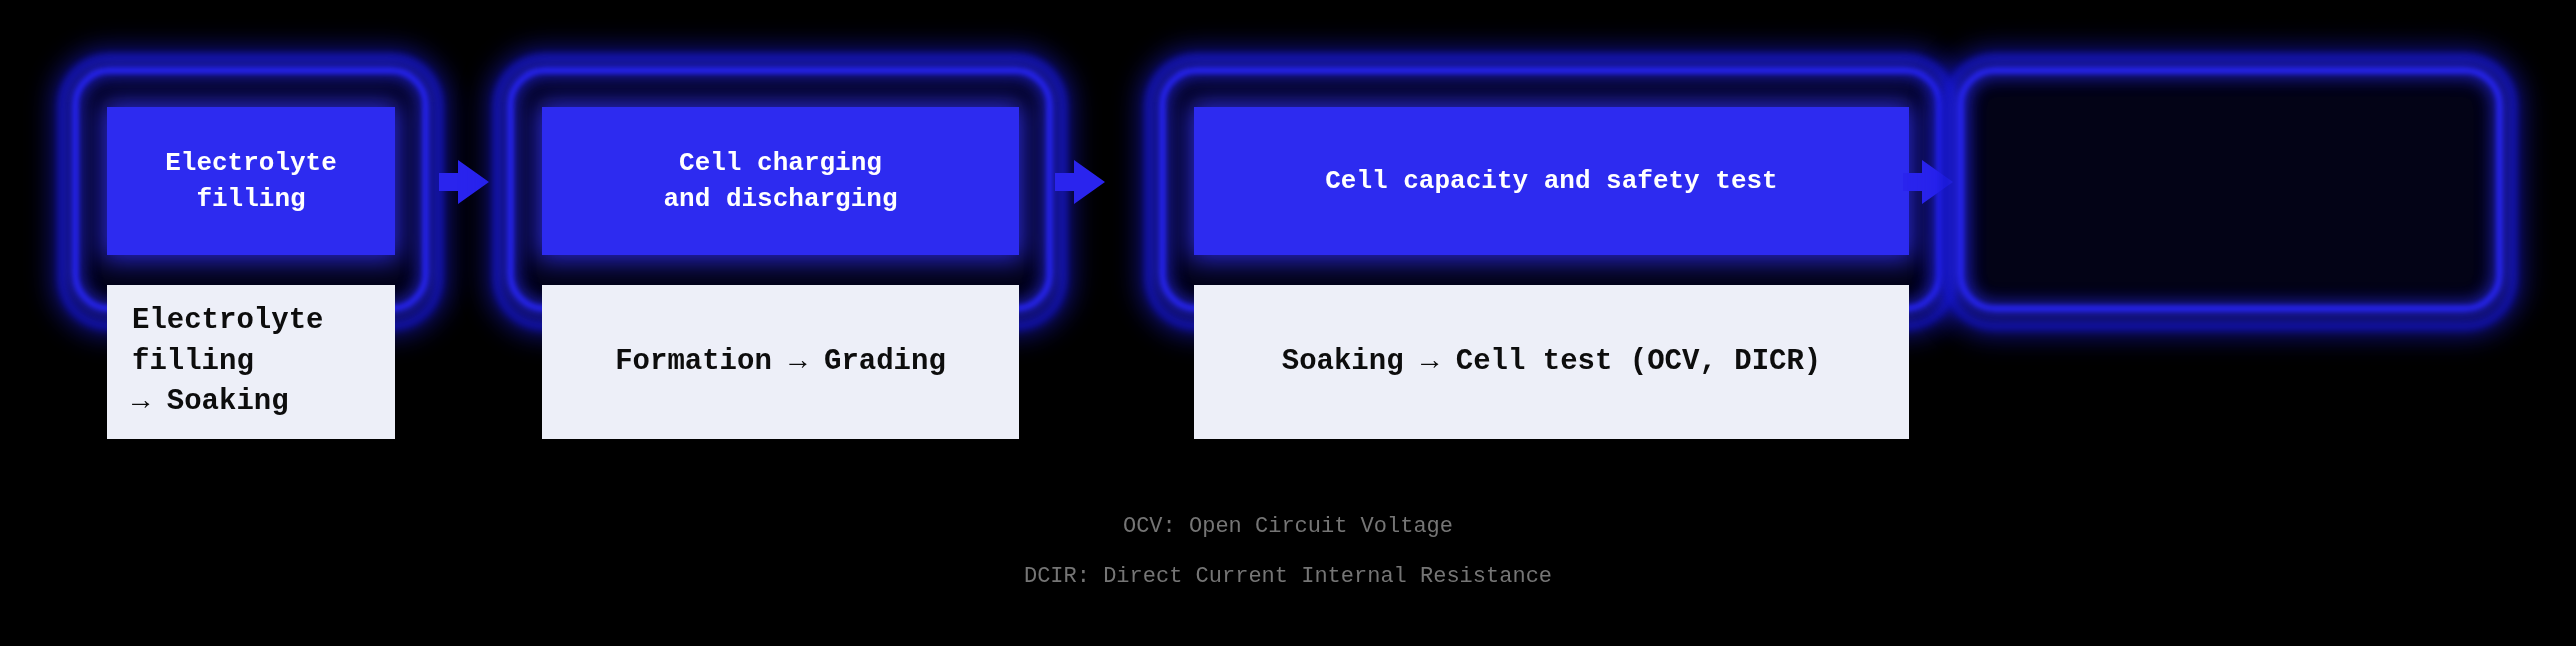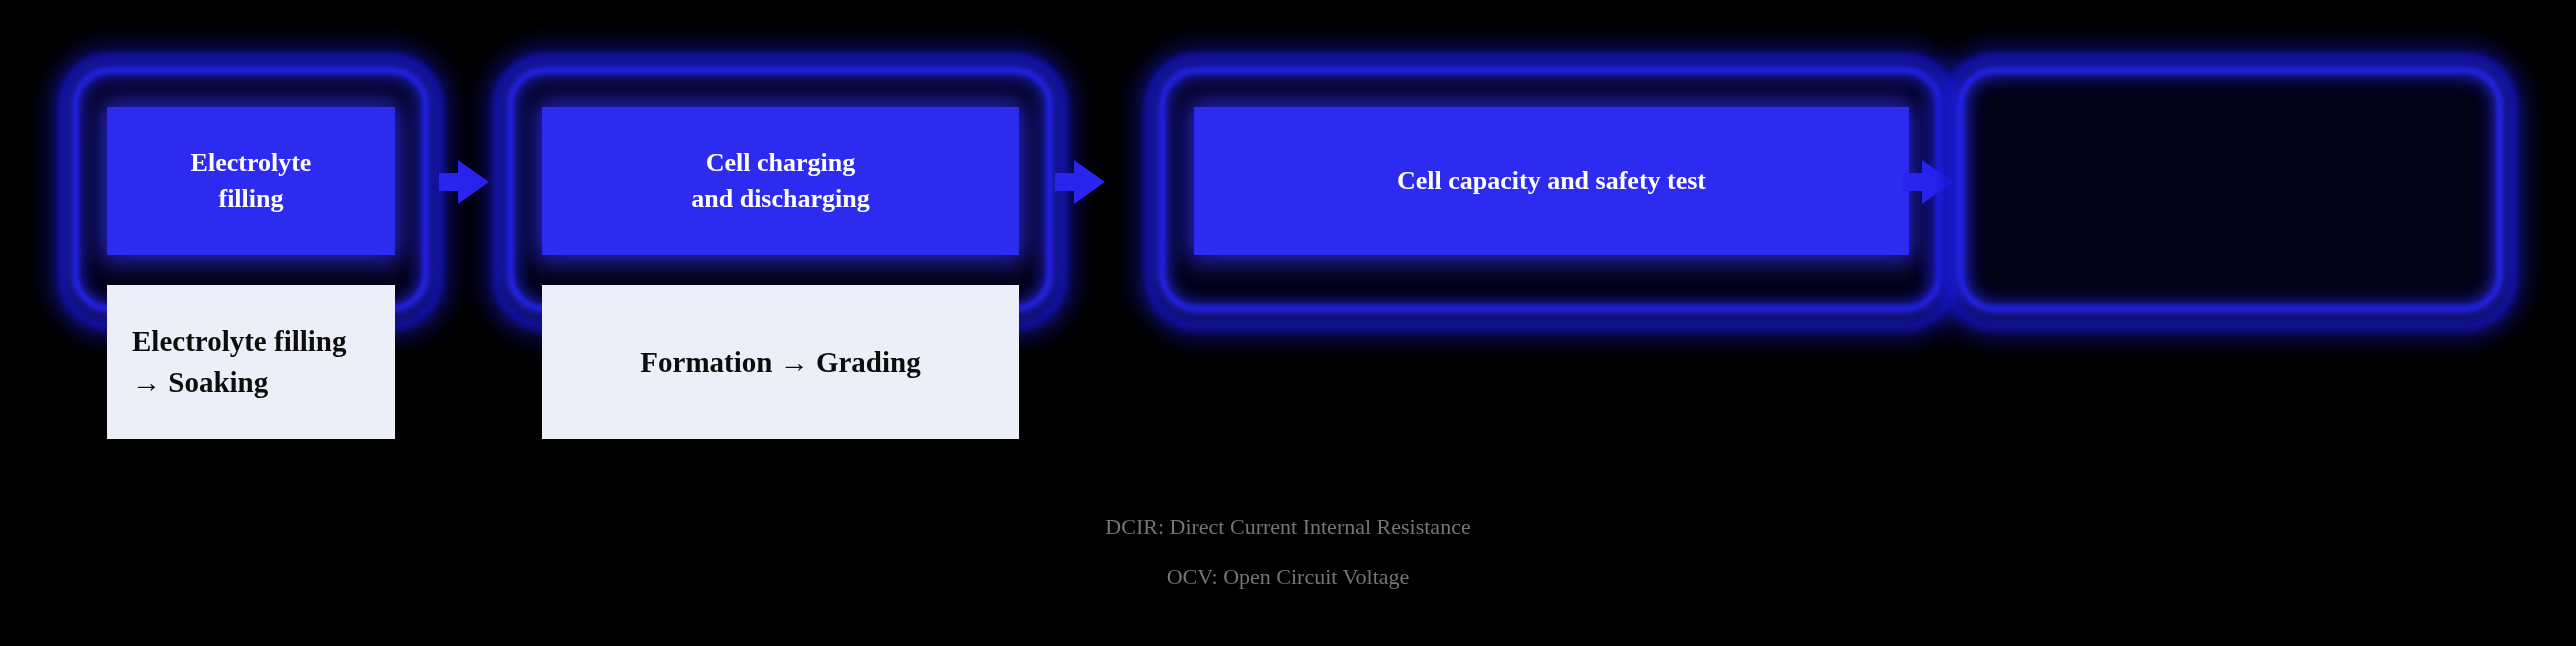--- a/index.html
+++ b/index.html
@@ -2,21 +2,21 @@
 <html><head>
 <meta charset="utf-8">
 <style>
   html, body { margin: 0; padding: 0; background: #000; }
   #canvas {
     position: relative;
     width: 2576px;
     height: 647px;
     background: #000;
     overflow: hidden;
-    font-family: Liberation Serif, serif;
+    font-family: Liberation Mono, monospace;
   }
 
   .stage { position: absolute; top: 53px; height: 386px; }
 
   
   .tube-outer {
     position: absolute; left: 0; right: 0; top: 0; height: 260px;
     border-radius: 52px;
     border: 9.6px solid rgba(24, 24, 214, 0.72);
     background: rgba(10, 10, 80, 0.28);
@@ -101,28 +101,31 @@
   </div>
 
   <div class="arrow" style="left:1055px;"></div>
 
   <div class="stage" style="left:1144px; width:814px;">
     <div class="tube-outer"></div>
     <div class="tube-inner"></div>
     <div class="blue-box">
       <span>Cell capacity and safety test</span>
     </div>
+    <div class="gray-box">
+      <span>Soaking → Cell test (OCV, DICR)</span>
+    </div>
   </div>
 
   <div class="arrow" style="left:1903px;"></div>
 
   <div class="stage" style="left:1942px; width:576px;">
     <div class="tube-outer"></div>
     <div class="tube-inner"></div>
   </div>
 
   <div class="notes">
+    <div class="note-line">OCV: Open Circuit Voltage</div>
     <div class="note-line">DCIR: Direct Current Internal Resistance</div>
-    <div class="note-line">OCV: Open Circuit Voltage</div>
   </div>
 
 </div>
 
 
 </body></html>

